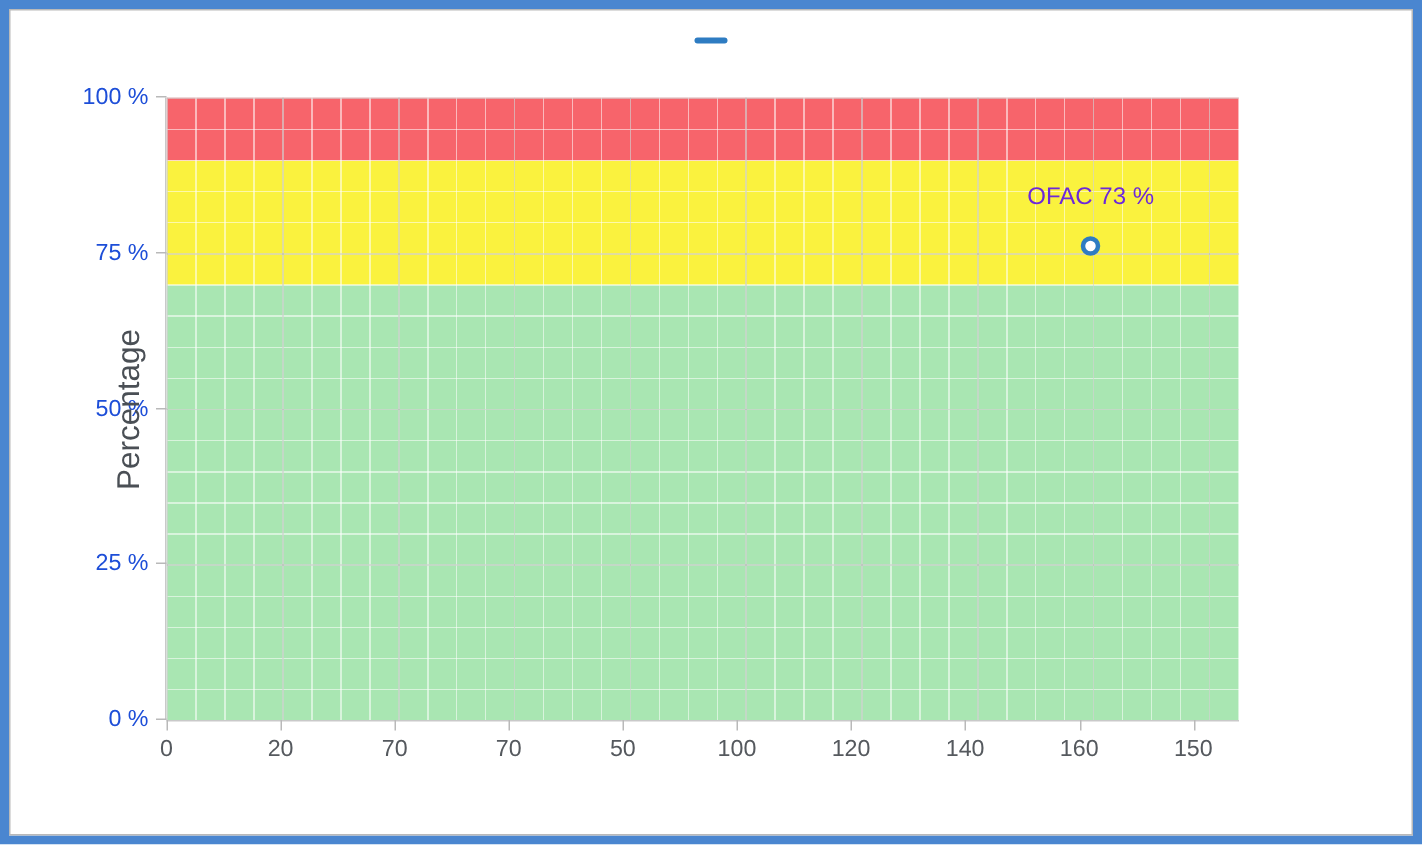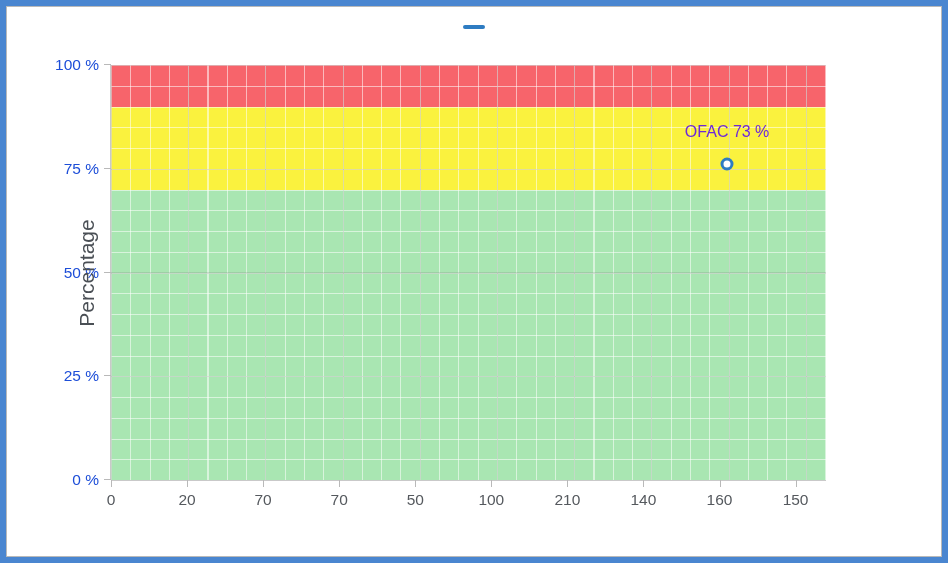--- a/index.html
+++ b/index.html
@@ -222,21 +222,21 @@
           <div class="xtick-label" style="left: 10.6383%;">20</div>
           <div class="tick-mark xtick-mark" style="left: 21.2766%;"></div>
           <div class="xtick-label" style="left: 21.2766%;">70</div>
           <div class="tick-mark xtick-mark" style="left: 31.9149%;"></div>
           <div class="xtick-label" style="left: 31.9149%;">70</div>
           <div class="tick-mark xtick-mark" style="left: 42.5532%;"></div>
           <div class="xtick-label" style="left: 42.5532%;">50</div>
           <div class="tick-mark xtick-mark" style="left: 53.1915%;"></div>
           <div class="xtick-label" style="left: 53.1915%;">100</div>
           <div class="tick-mark xtick-mark" style="left: 63.8298%;"></div>
-          <div class="xtick-label" style="left: 63.8298%;">210</div>
+          <div class="xtick-label" style="left: 63.8298%;">120</div>
           <div class="tick-mark xtick-mark" style="left: 74.4681%;"></div>
           <div class="xtick-label" style="left: 74.4681%;">140</div>
           <div class="tick-mark xtick-mark" style="left: 85.1064%;"></div>
           <div class="xtick-label" style="left: 85.1064%; text-align: center;">160</div>
           <div class="tick-mark xtick-mark" style="left: 95.7447%;"></div>
           <div class="xtick-label" style="left: 95.7447%;">150</div>
         </div>
 
       <div id="data-layer">
           <div class="datapoint" style="left: 86.1702%; bottom: 73%; border-color: rgb(46, 124, 194);"></div>

